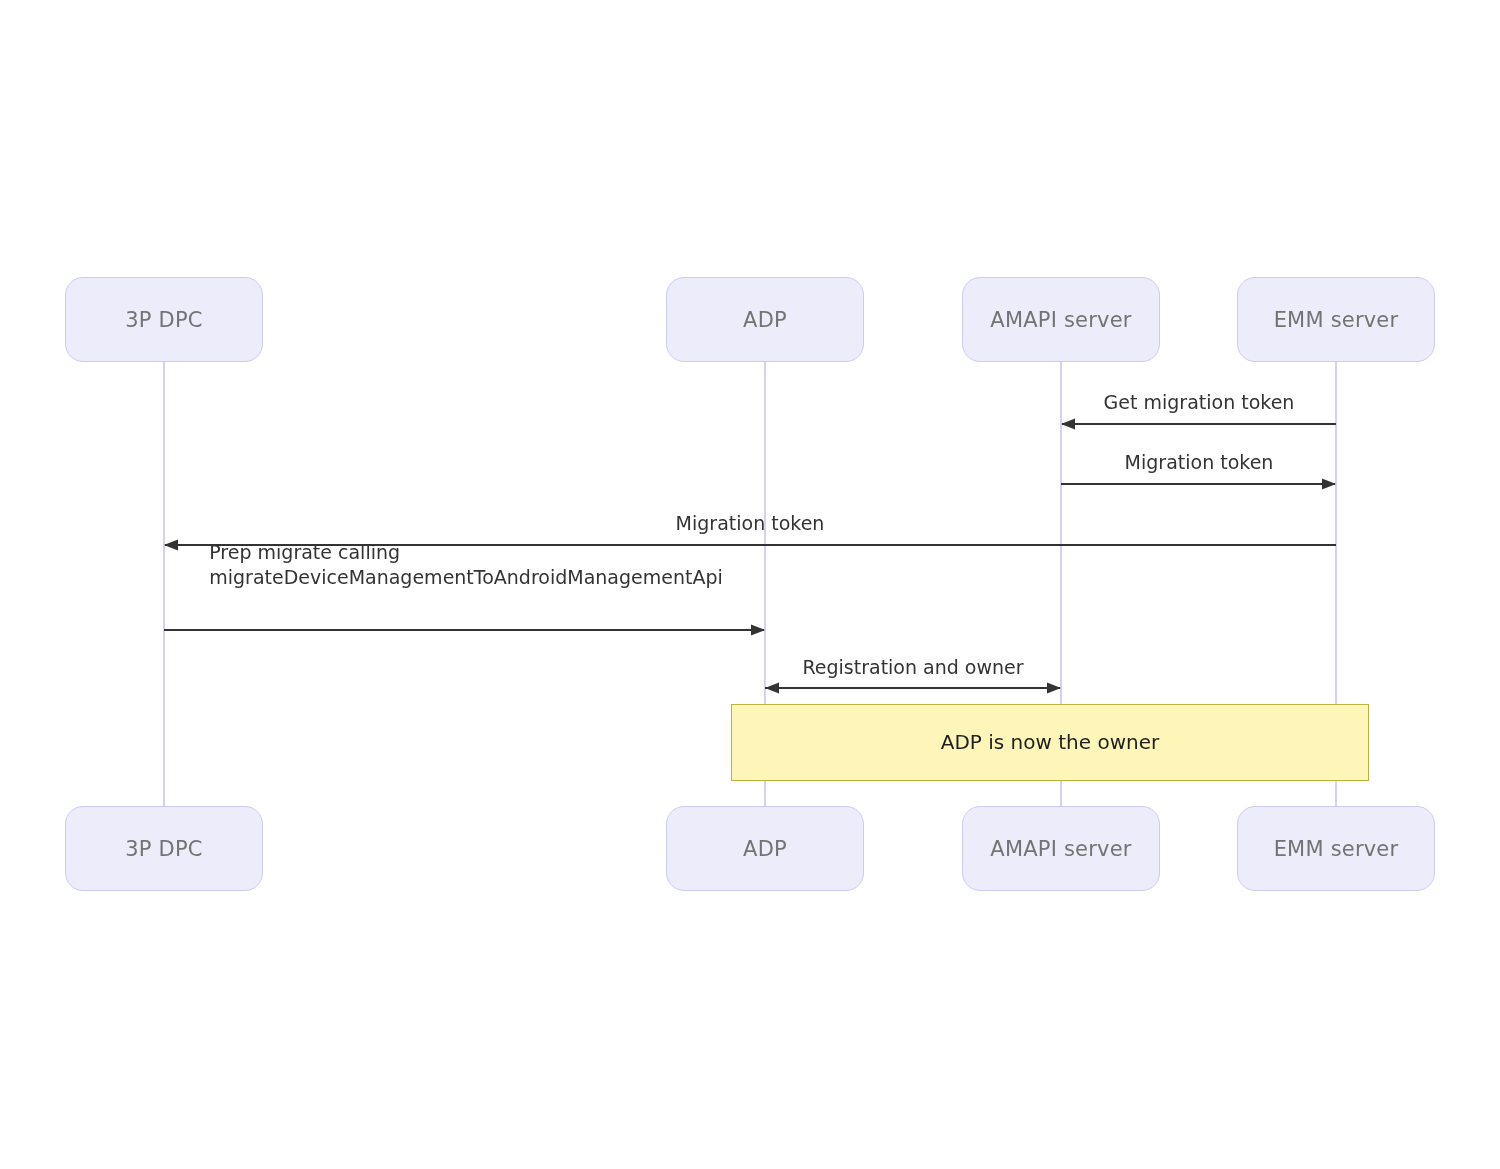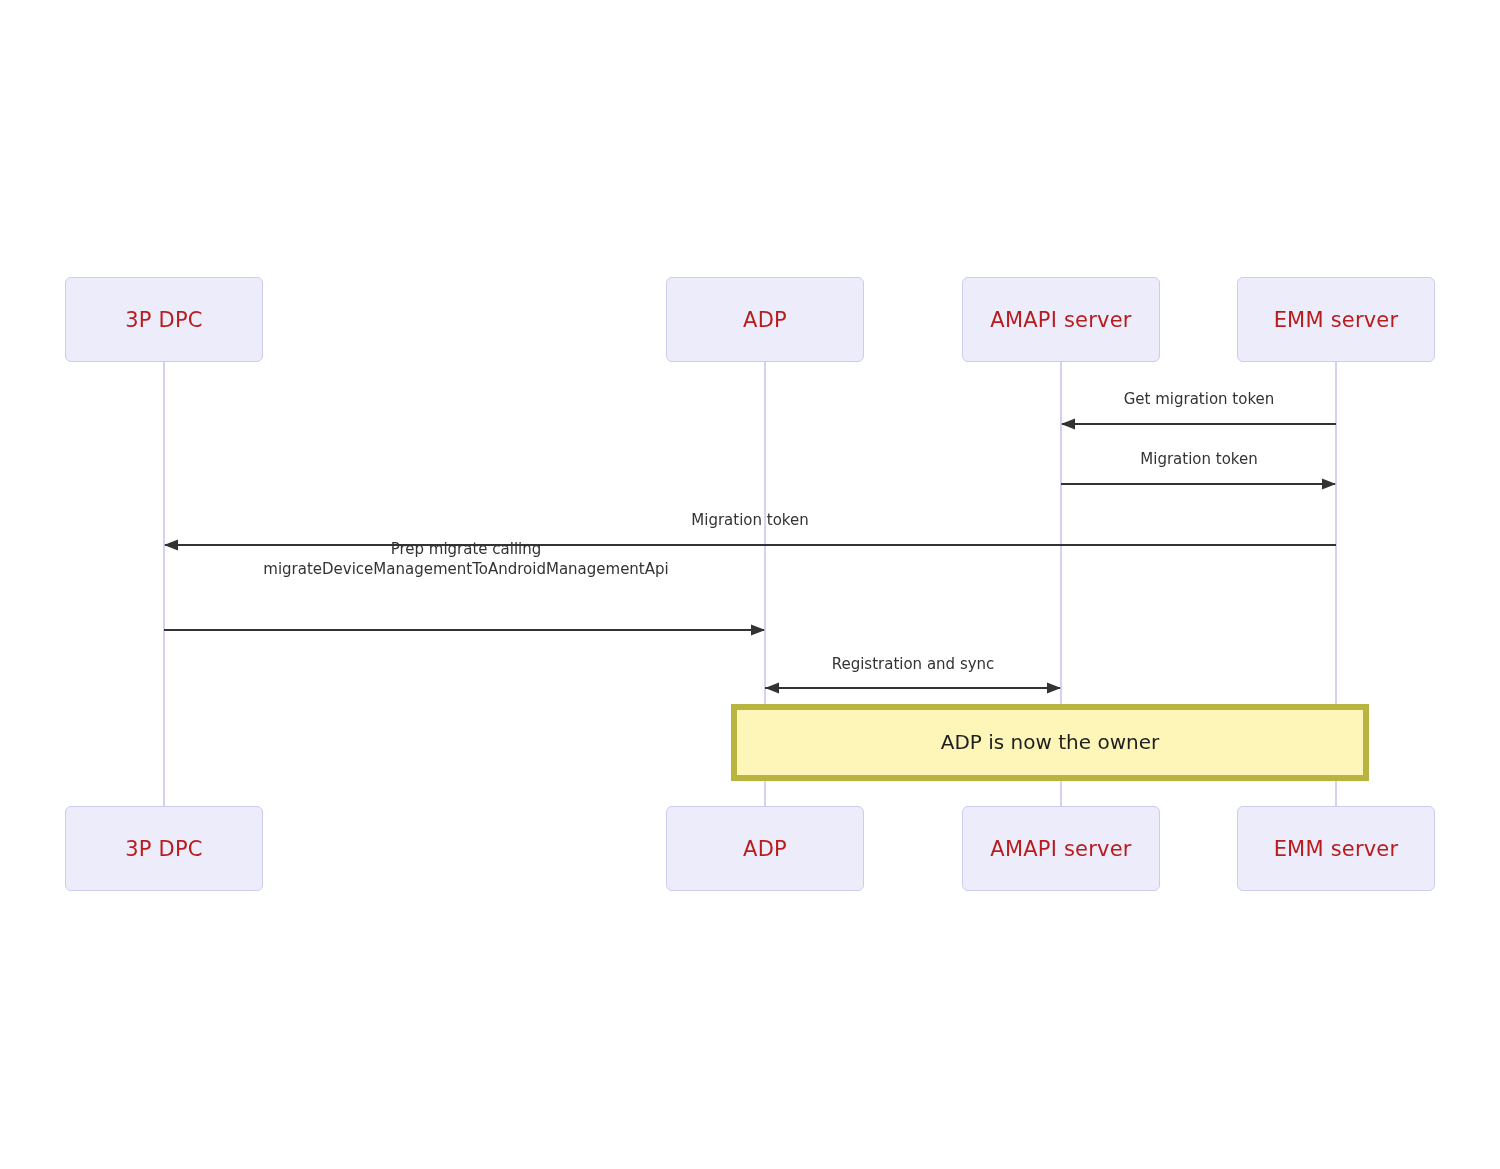--- a/index.html
+++ b/index.html
@@ -23,50 +23,49 @@
     left: 0;
     top: 0;
     width: 1500px;
     height: 1169px;
   }
   .participant-box {
     position: absolute;
     box-sizing: border-box;
     background: #ececfb;
     border: 1px solid #ccccf3;
-    border-radius: 6px;
+    border-radius: 18px;
     display: flex;
     align-items: center;
     justify-content: center;
-    color: #b91c1c;
+    color: #737373;
     font-size: 21px;
     letter-spacing: 0.2px;
   }
   .participant-label {
     pointer-events: none;
   }
   .lifeline {
     position: absolute;
     width: 2px;
     background: #d6d1f2;
   }
   .msg-label {
     position: absolute;
     color: #333333;
-    font-size: 15px;
-    text-align: center;
+    font-size: 19px;
     white-space: pre;
     line-height: 1.32;
     transform: translateX(-50%);
   }
   .note-box {
     position: absolute;
     box-sizing: border-box;
     background: #fdf6b8;
-    border: 6px solid #0c4a6e;
+    border: 1px solid #0c4a6e;
     display: flex;
     flex-direction: column;
     align-items: center;
     justify-content: center;
     color: #1f1f1f;
     font-size: 20px;
     line-height: 1.38;
     text-align: center;
   }
 </style>
@@ -134,21 +133,21 @@
         <span class="participant-label">EMM server</span>
       </div>
     </div>
 
   <div id="message-labels">
       <div class="msg-label" style="left: 1199px; top: 390px; color: rgb(51, 51, 51);">Get migration token</div>
       <div class="msg-label" style="left: 1199px; top: 450px; color: rgb(51, 51, 51);">Migration token</div>
       <div class="msg-label" style="left: 750px; top: 511px; color: rgb(51, 51, 51);">Migration token</div>
       <div class="msg-label" style="left: 466px; top: 540px; color: rgb(51, 51, 51);">Prep migrate calling
 migrateDeviceManagementToAndroidManagementApi</div>
-      <div class="msg-label" style="left: 913px; top: 655px; color: rgb(51, 51, 51);">Registration and sync</div>
+      <div class="msg-label" style="left: 913px; top: 655px; color: rgb(51, 51, 51);">Registration and owner</div>
     </div>
 
   <div id="notes">
       <div class="note-box" style="left: 731px; top: 704px; width: 638px; height: 77px; background: rgb(253, 246, 184); border-color: rgb(185, 179, 64);">
         <div>ADP is now the owner</div>
       </div>
     </div>
 
 </div>
 

